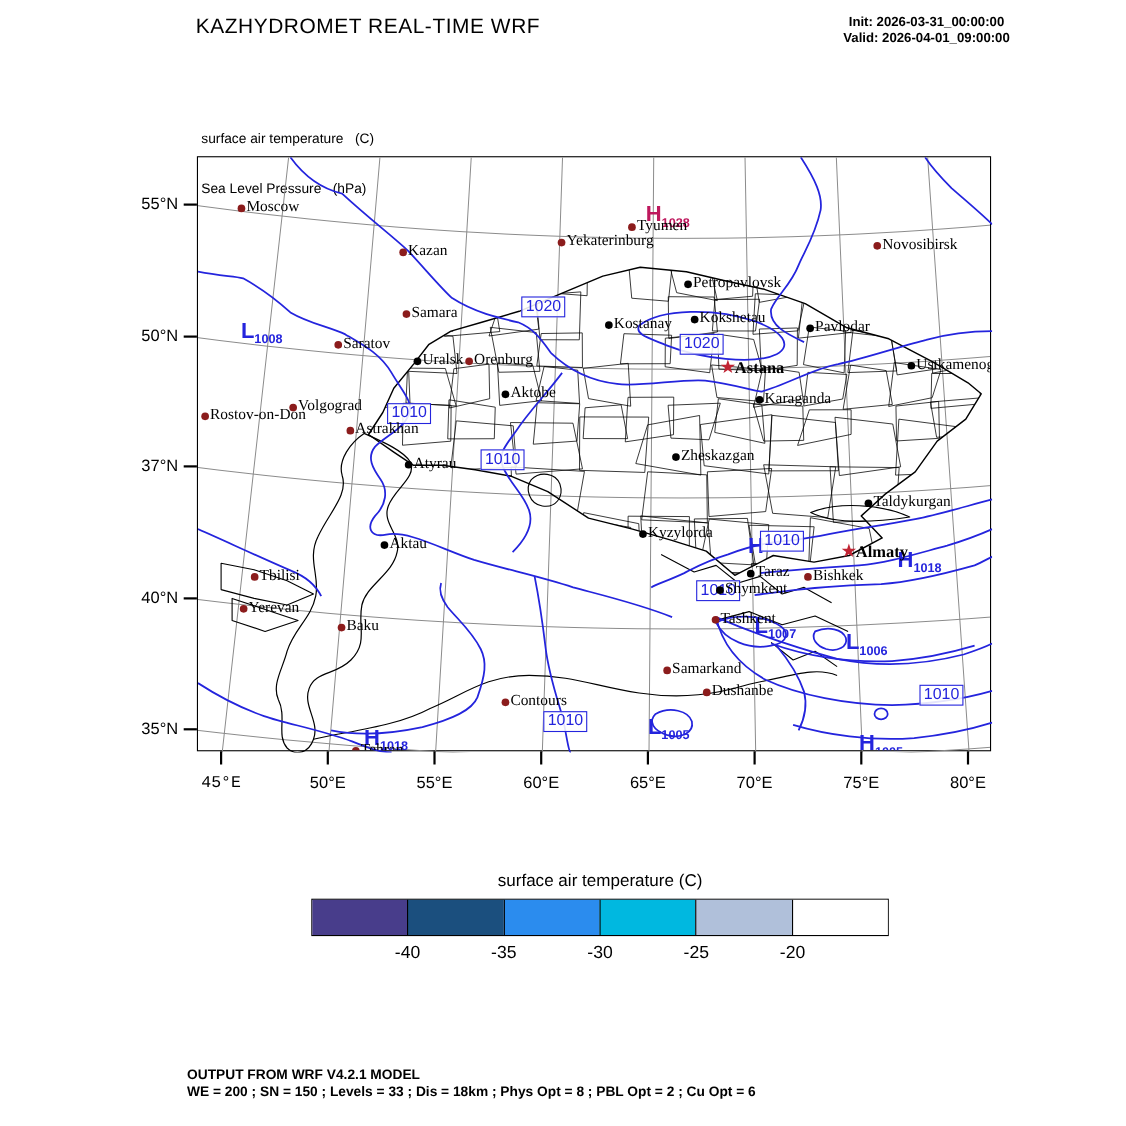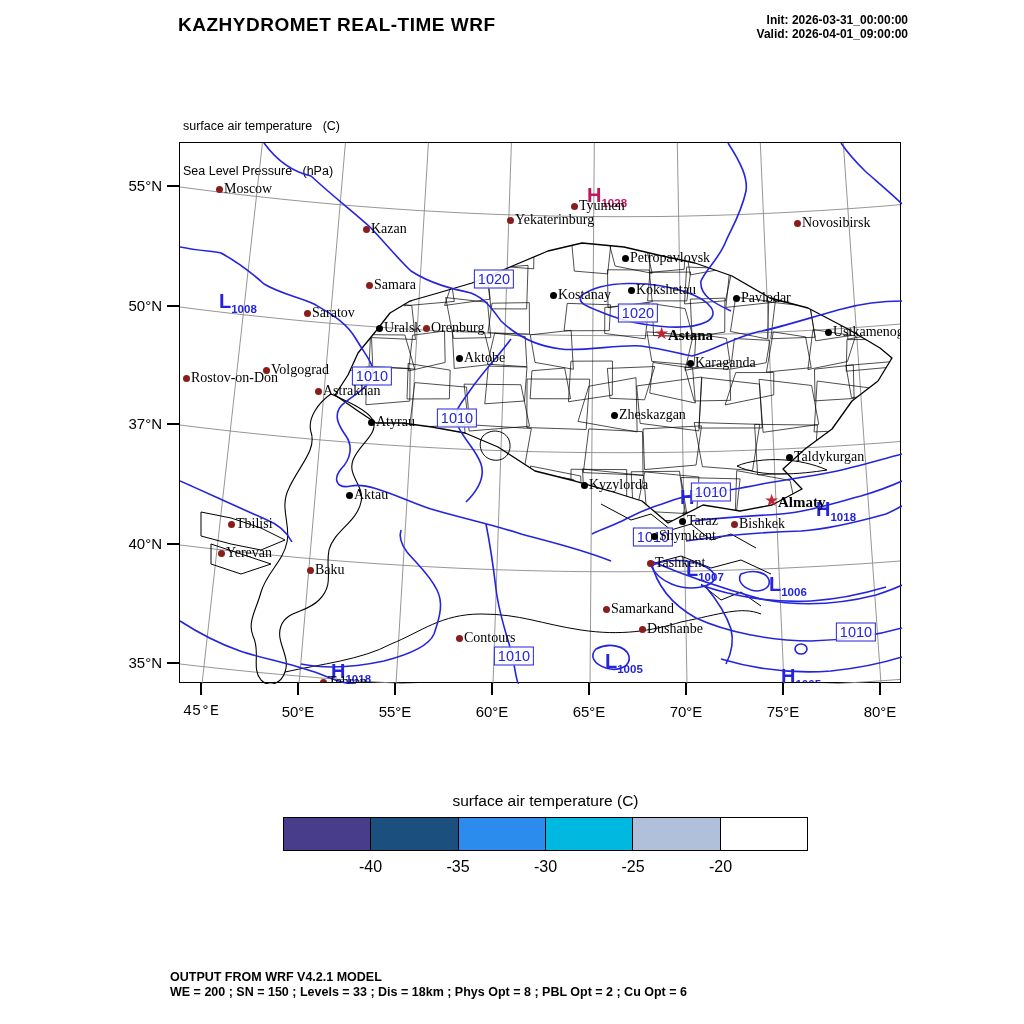--- a/index.html
+++ b/index.html
@@ -1,19 +1,19 @@
 <!DOCTYPE html>
 <html><head>
 <meta charset="utf-8">
 <style>
   html,body{margin:0;padding:0;background:#fff;}
   .page{position:relative;width:1024px;height:1024px;background:#fff;overflow:hidden;
         font-family:"Liberation Sans",sans-serif;color:#000;}
-  .title{position:absolute;left:178px;top:14px;font-size:19px;font-weight:bold;letter-spacing:.5px;}
-  .stamps{position:absolute;right:116px;top:13px;text-align:right;font-size:12px;font-weight:bold;line-height:14px;}
+  .title{position:absolute;left:178px;top:14px;font-size:19px;font-weight:normal;letter-spacing:.5px;}
+  .stamps{position:absolute;right:106px;top:13px;text-align:center;font-size:12px;font-weight:bold;line-height:14px;}
   .field-labels{position:absolute;left:183px;top:89px;font-size:12.5px;line-height:15px;white-space:pre;}
   .map-frame{position:absolute;left:179px;top:142px;width:722px;height:541px;box-sizing:border-box;
              border:1.6px solid #000;}
   .map-frame svg{position:absolute;left:0;top:0;}
   #map-overlays{position:absolute;left:0;top:0;width:100%;height:100%;overflow:hidden;}
   .city{position:absolute;}
   .city .dot{position:absolute;width:7px;height:7px;border-radius:50%;left:-3.5px;top:-3.5px;}
   .city .star{position:absolute;left:-9px;top:-11px;font-size:17px;line-height:17px;}
   .city .clabel{position:absolute;left:5px;top:-8px;font-family:"Liberation Serif",serif;
                 font-size:14px;line-height:16px;white-space:nowrap;}
@@ -210,21 +210,21 @@
           <path d="M0,338 C25,349 55,363 85,376 C100,382 108,391 112,399" stroke="#2424dd" stroke-width="1.6" fill="none" stroke-linejoin="round"></path>
         </g>
       </svg>
     <div id="map-overlays">
         <div class="extremum" style="left: 39px; top: 149px; color: rgb(36, 36, 221);"><span class="big">L</span><span class="sub">1008</span></div>
         <div class="extremum" style="left: 407px; top: 43px; color: #be185d;"><span class="big">H</span><span class="sub">1028</span></div>
         <div class="extremum" style="left: 500px; top: 345px; color: rgb(36, 36, 221);"><span class="big">H</span></div>
         <div class="extremum" style="left: 636px; top: 357px; color: rgb(36, 36, 221);"><span class="big">H</span><span class="sub">1018</span></div>
         <div class="extremum" style="left: 506px; top: 417px; color: rgb(36, 36, 221);"><span class="big">L</span><span class="sub">1007</span></div>
         <div class="extremum" style="left: 589px; top: 432px; color: rgb(36, 36, 221);"><span class="big">L</span><span class="sub">1006</span></div>
-        <div class="extremum" style="left: 409px; top: 509px; color: rgb(36, 36, 221); padding-left: 16px;"><span class="big">L</span><span class="sub">1005</span></div>
+        <div class="extremum" style="left: 409px; top: 509px; color: rgb(36, 36, 221);"><span class="big">L</span><span class="sub">1005</span></div>
         <div class="extremum" style="left: 151px; top: 519px; color: rgb(36, 36, 221);"><span class="big">H</span><span class="sub">1018</span></div>
         <div class="extremum" style="left: 601px; top: 524px; color: rgb(36, 36, 221);"><span class="big">H</span><span class="sub">1005</span></div>
         <div class="plabel-box" style="left: 314px; top: 136px; color: rgb(36, 36, 221); border-color: rgb(36, 36, 221);">1020</div>
         <div class="plabel-box" style="left: 458px; top: 170px; color: rgb(36, 36, 221); border-color: rgb(36, 36, 221);">1020</div>
         <div class="plabel-box" style="left: 192px; top: 233px; color: rgb(36, 36, 221); border-color: rgb(36, 36, 221);">1010</div>
         <div class="plabel-box" style="left: 277px; top: 275px; color: rgb(36, 36, 221); border-color: rgb(36, 36, 221);">1010</div>
         <div class="plabel-box" style="left: 531px; top: 349px; color: rgb(36, 36, 221); border-color: rgb(36, 36, 221);">1010</div>
         <div class="plabel-box" style="left: 473px; top: 394px; color: rgb(36, 36, 221); border-color: rgb(36, 36, 221);">1010</div>
         <div class="plabel-box" style="left: 334px; top: 513px; color: rgb(36, 36, 221); border-color: rgb(36, 36, 221);">1010</div>
         <div class="plabel-box" style="left: 676px; top: 489px; color: rgb(36, 36, 221); border-color: rgb(36, 36, 221);">1010</div>

